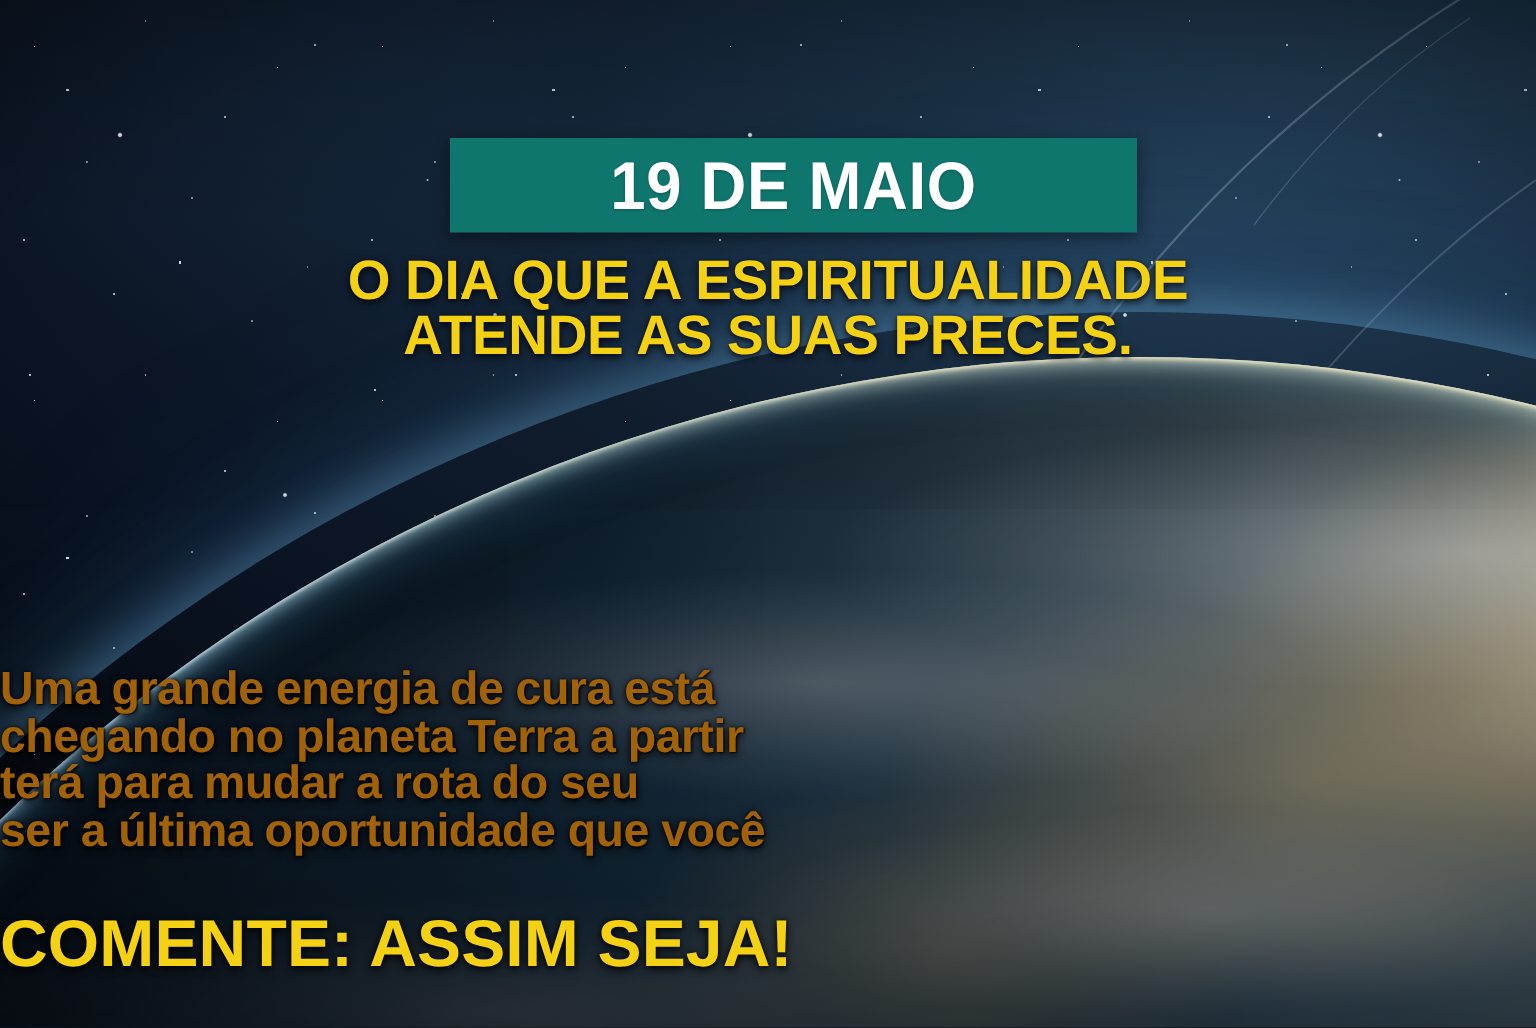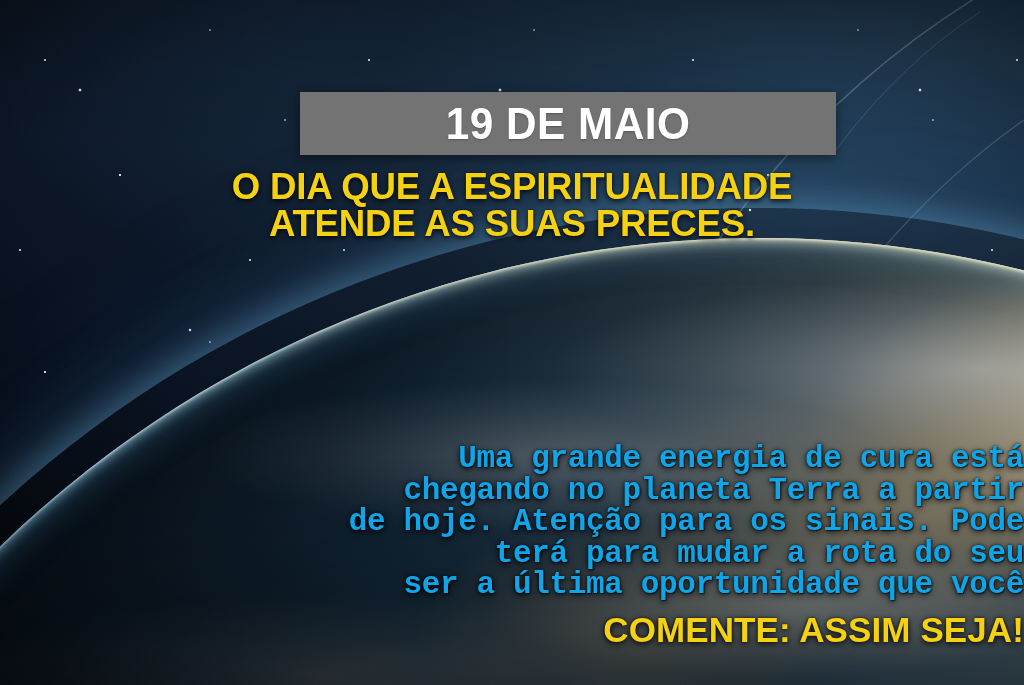--- a/index.html
+++ b/index.html
@@ -205,23 +205,23 @@
     position: absolute;
     inset: 0;
     z-index: 5;
   }
 
   
   .date-banner {
     position: absolute;
     left: 300px;
     top: 92px;
-    width: 536px;
+    width: 458px;
     height: 63px;
-    background: #737373;
+    background: #0f766e;
     display: flex;
     align-items: center;
     justify-content: center;
     box-shadow: 0 3px 10px rgba(0,0,0,0.45);
   }
   .date-banner-text {
     color: #ffffff;
     font-family: "Liberation Sans", sans-serif;
     font-weight: bold;
     font-size: 45px;
@@ -251,45 +251,45 @@
        0 0 2px rgba(0,0,0,0.55);
   }
   .headline .hl-line { display: block; white-space: nowrap; }
 
   
   .body-copy {
     position: absolute;
     left: 0;
     right: 0;
     top: 443px;
-    text-align: right;
-    color: #0ea5e9;
-    font-family: Liberation Mono, monospace;
+    text-align: left;
+    color: #a16207;
+    font-family: Liberation Sans, sans-serif;
     font-weight: bold;
     font-size: 31px;
     line-height: 31.5px;
     letter-spacing: -0.35px;
     text-shadow:
        0 2px 6px rgba(0,0,0,0.85),
        0 0 3px rgba(0,0,0,0.70),
        1px 1px 1px rgba(0,0,0,0.55);
   }
   .body-copy .bc-line { display: block; white-space: nowrap; }
 
   
   .cta {
     position: absolute;
     left: 0;
     right: 0;
     top: 612px;
-    text-align: right;
+    text-align: left;
     color: #f5d113;
     font-family: "Liberation Sans", sans-serif;
     font-weight: bold;
-    font-size: 35px;
+    font-size: 44px;
     line-height: 35px;
     letter-spacing: 0.1px;
     white-space: nowrap;
     text-shadow:
        0 2px 6px rgba(0,0,0,0.85),
        0 0 3px rgba(0,0,0,0.60);
   }
 </style>
 </head>
 <body>
@@ -340,21 +340,20 @@
     </div>
 
     <div class="headline">
       <span class="hl-line">O DIA QUE A ESPIRITUALIDADE</span>
       <span class="hl-line">ATENDE AS SUAS PRECES.</span>
     </div>
 
     <div class="body-copy">
       <span class="bc-line">Uma grande energia de cura está</span>
       <span class="bc-line">chegando no planeta Terra a partir</span>
-      <span class="bc-line">de hoje. Atenção para os sinais. Pode</span>
       <span class="bc-line">terá para mudar a rota do seu</span>
       <span class="bc-line">ser a última oportunidade que você</span>
     </div>
 
     <div class="cta">COMENTE: ASSIM SEJA!</div>
 
   </div>
 </div>
 
 </body></html>

